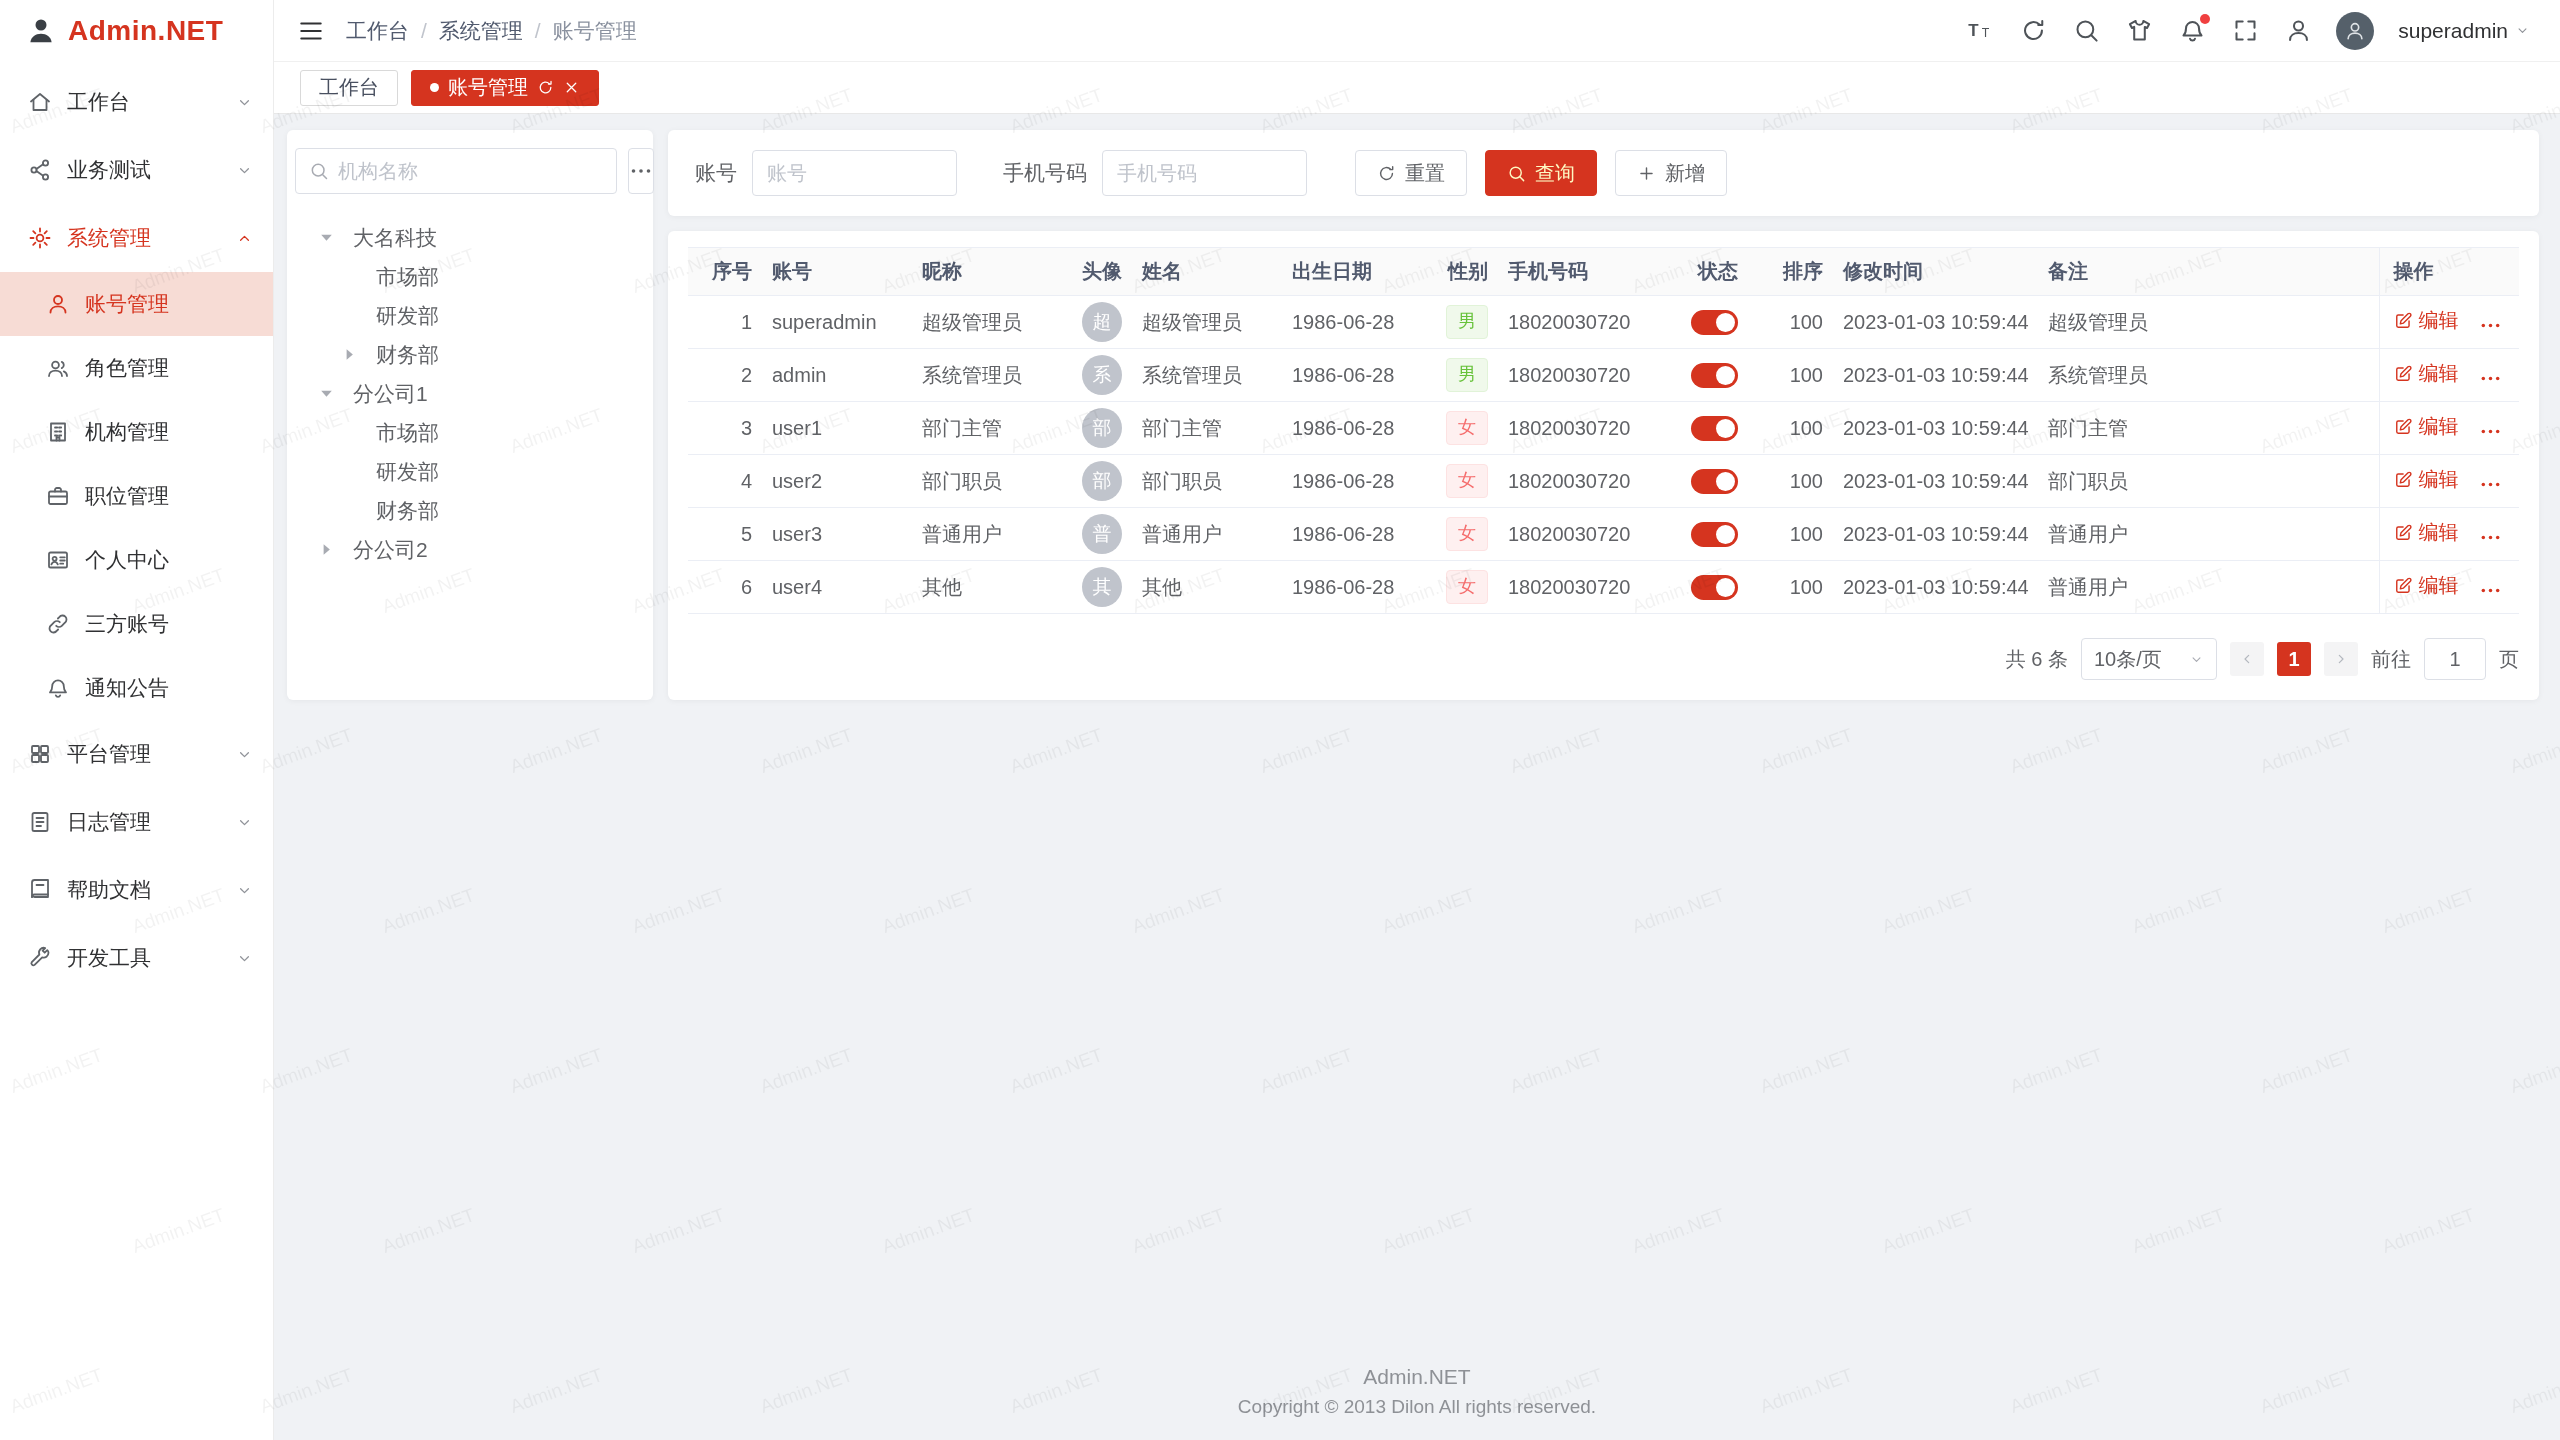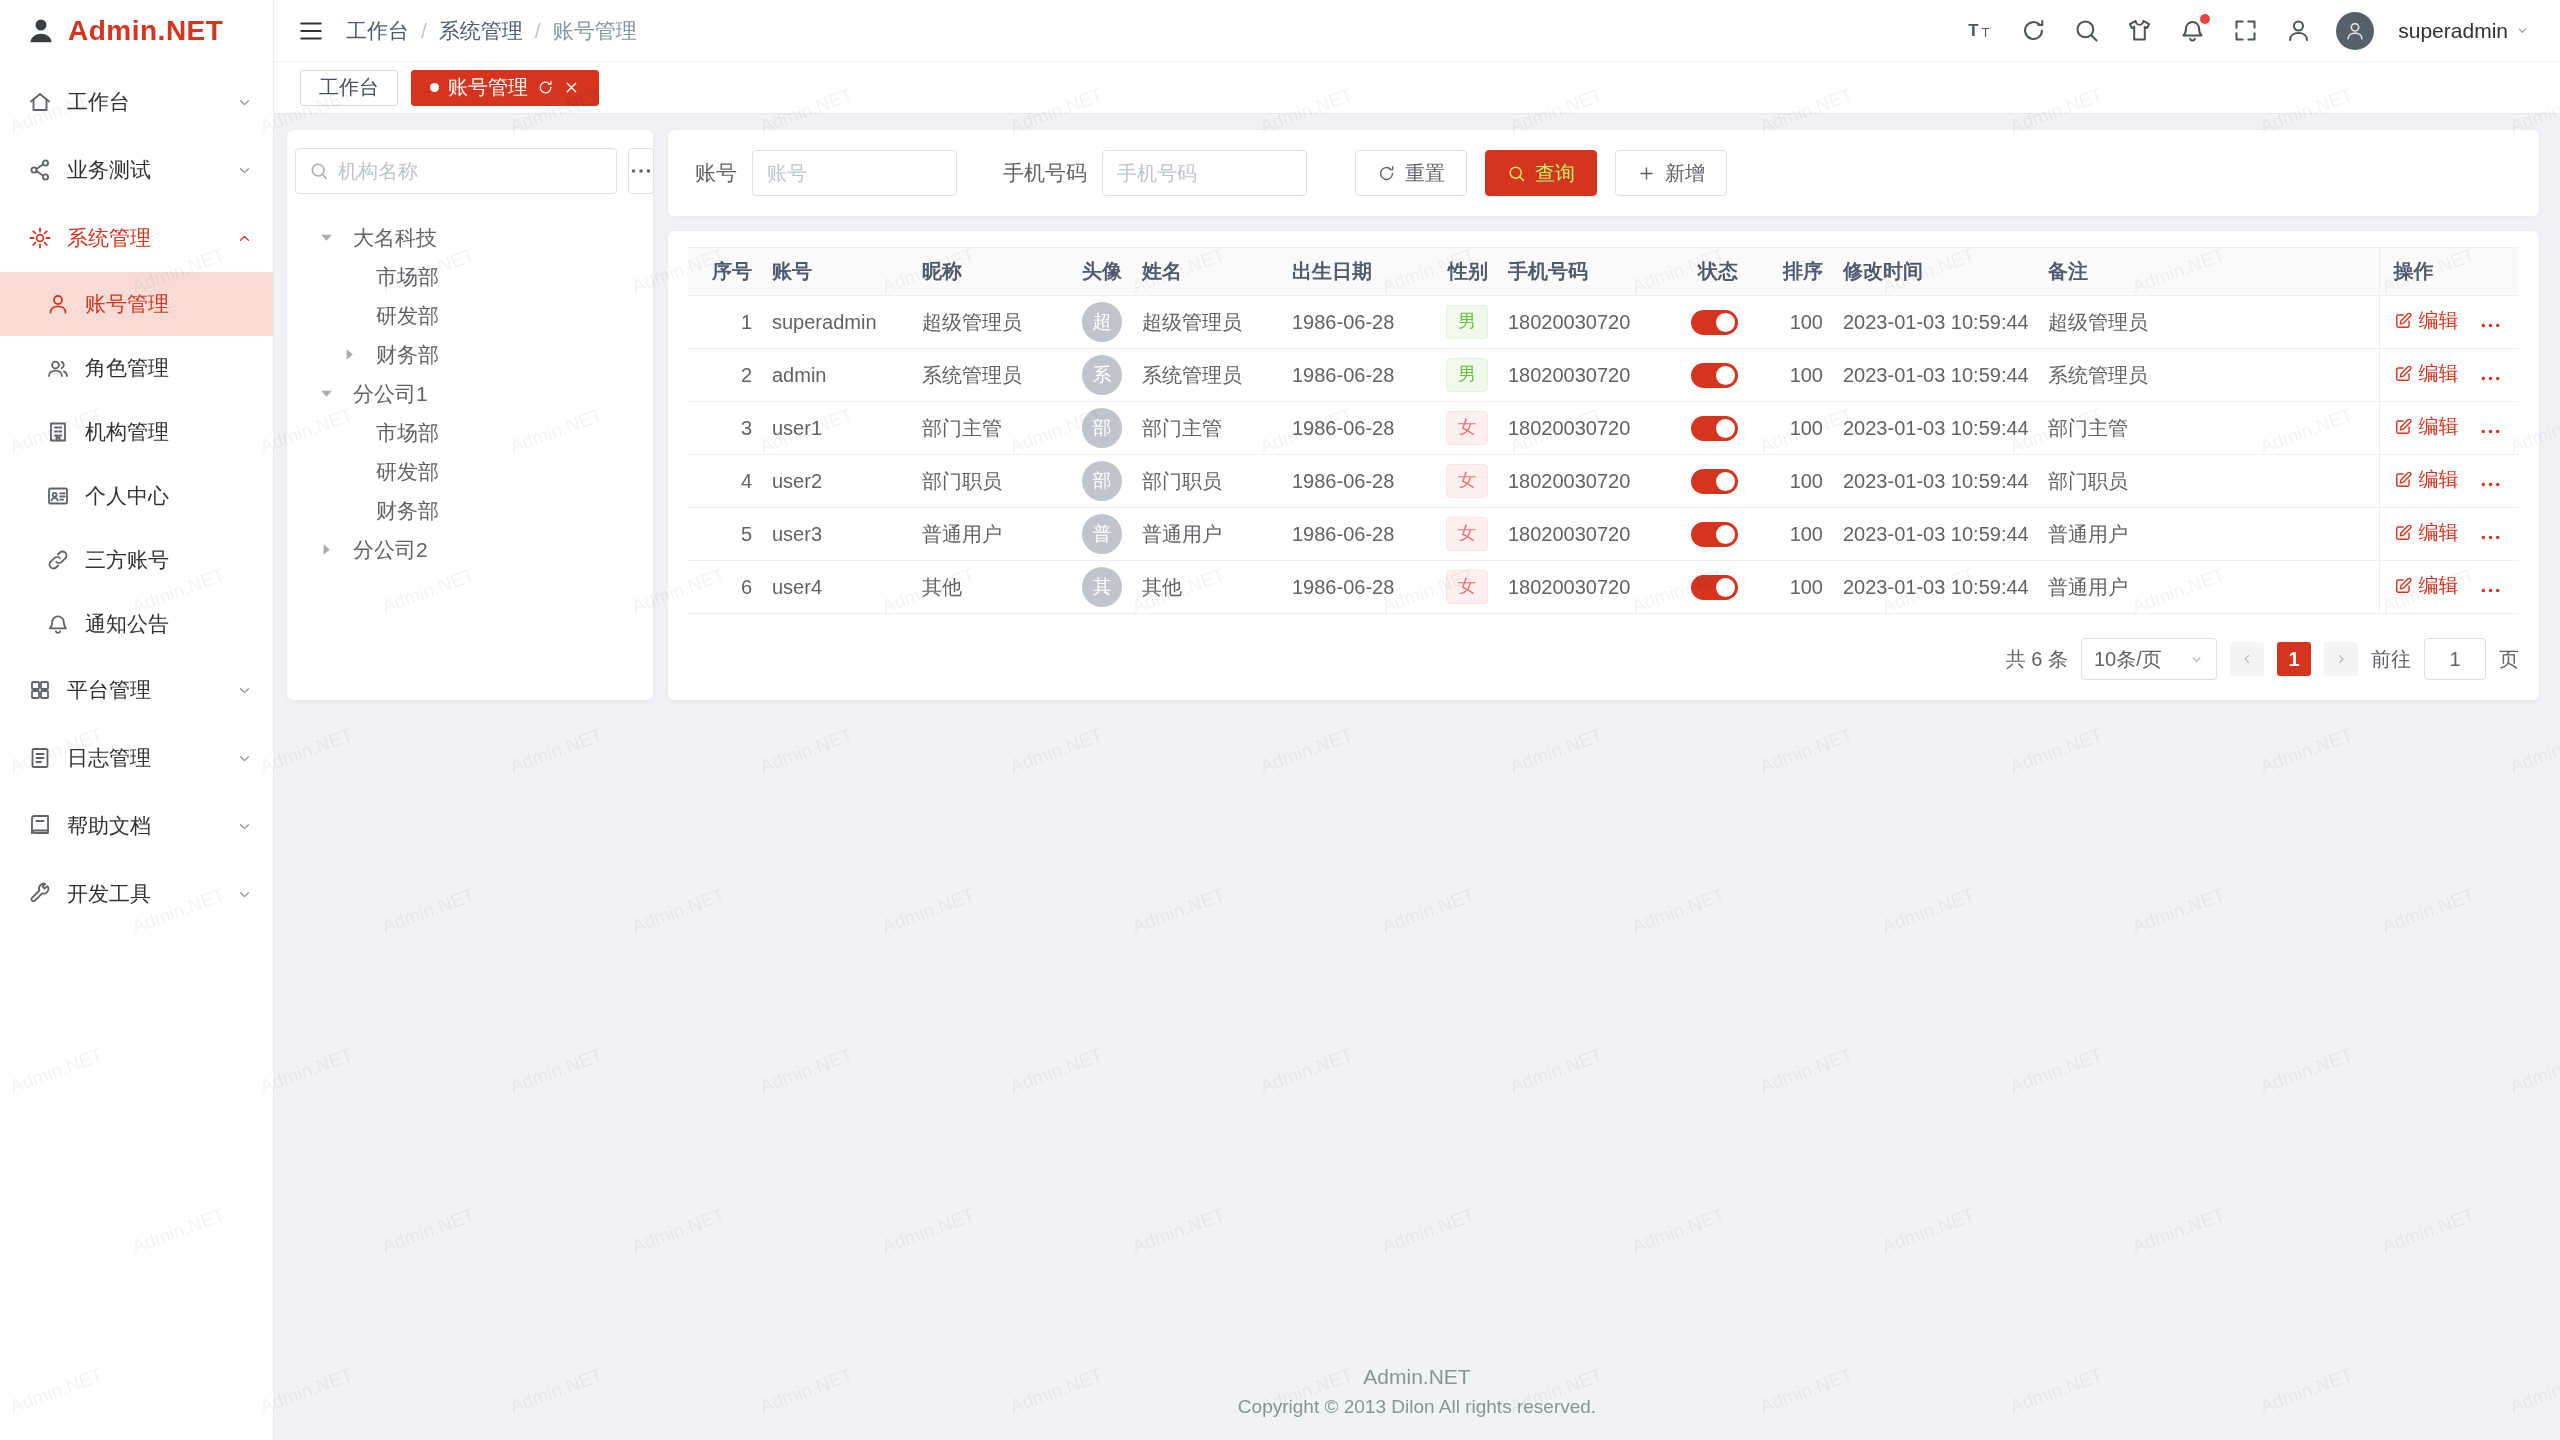--- a/index.html
+++ b/index.html
@@ -74,21 +74,21 @@
   
   .right-col { flex:1; min-width:0; display:flex; flex-direction:column; gap:15px; }
   .search-card { background:#fff; border-radius:6px; height:86px; display:flex; align-items:center; padding:0 27px; }
   .form-label { font-size:21px; color:#606266; margin-right:15px; }
   .form-label.ml { margin-left:46px; }
   .form-input { width:205px; height:46px; border:1px solid #dcdfe6; border-radius:4px; padding:0 14px; font-size:20px; color:#303133; font-family:inherit; outline:none; }
   ::placeholder { color:#bfc3cb; }
   .btns { margin-left:48px; display:inline-flex; gap:18px; }
   .btn { height:46px; padding:0 21px; border-radius:4px; border:1px solid #dcdfe6; background:#fff; color:#606266; font-size:20px; font-family:inherit; display:inline-flex; align-items:center; gap:9px; cursor:pointer; }
   .btn .ic { width:19px; height:19px; }
-  .btn.primary { background:var(--accent); border-color:var(--accent); color:#bef264; }
+  .btn.primary { background:var(--accent); border-color:var(--accent); color:#fef9c3; }
 
   .table-card { background:#fff; border-radius:6px; padding:16px 20px 20px; display:flex; flex-direction:column; }
   table { width:100%; border-collapse:collapse; table-layout:fixed; }
   thead th { height:48px; background:#fafafa; border-top:1px solid #ebeef5; border-bottom:1px solid #ebeef5; font-size:20px; font-weight:600; color:#515a6e; padding:0 14px; }
   td { height:53px; border-bottom:1px solid #ebeef5; font-size:20px; color:#606266; padding:0 14px; overflow:hidden; white-space:nowrap; }
   .a-c { text-align:right; padding:0 6px; }
   .a-l { text-align:left; }
   th.col-op, td.col-op { border-left:1px solid #ebeef5; text-align:left; }
   .avatar-cell { width:40px; height:40px; border-radius:50%; background:#c0c4cc; color:#fff; display:inline-flex; align-items:center; justify-content:center; font-size:19px; vertical-align:middle; }
   .tag { display:inline-block; padding:3px 11px; border-radius:4px; font-size:18px; line-height:1.4; }
@@ -197,20 +197,29 @@
             <span>角色管理</span>
           </div>
           <div class="submenu-item">
             <span class="ic">
               <svg viewBox="0 0 24 24" fill="none" stroke="currentColor" stroke-width="1.8" stroke-linecap="round" stroke-linejoin="round">
                 <rect x="5" y="3.5" width="14" height="17"></rect>
                 <path d="M9 7.5h2.2M13 7.5h2.2M9 11.5h2.2M13 11.5h2.2M9 15.5h2.2M13 15.5h2.2M10.5 20.5v-3h3v3"></path>
               </svg>
             </span>
             <span>机构管理</span>
+          </div>
+          <div class="submenu-item">
+            <span class="ic">
+              <svg viewBox="0 0 24 24" fill="none" stroke="currentColor" stroke-width="1.8" stroke-linecap="round" stroke-linejoin="round">
+                <rect x="3" y="7.5" width="18" height="12.5" rx="1.5"></rect>
+                <path d="M9 7.5V5.8A1.8 1.8 0 0110.8 4h2.4A1.8 1.8 0 0115 5.8v1.7M3 12.5h18"></path>
+              </svg>
+            </span>
+            <span>职位管理</span>
           </div>
           <div class="submenu-item">
             <span class="ic">
               <svg viewBox="0 0 24 24" fill="none" stroke="currentColor" stroke-width="1.8" stroke-linecap="round" stroke-linejoin="round">
                 <rect x="3" y="4.5" width="18" height="15" rx="1.6"></rect>
                 <circle cx="8.6" cy="10.8" r="2"></circle>
                 <path d="M5.4 16.4c.7-1.7 1.9-2.5 3.2-2.5s2.5.8 3.2 2.5M14.2 9.3h4.6M14.2 12.5h4.6M14.2 15.7h3"></path>
               </svg>
             </span>
             <span>个人中心</span>

